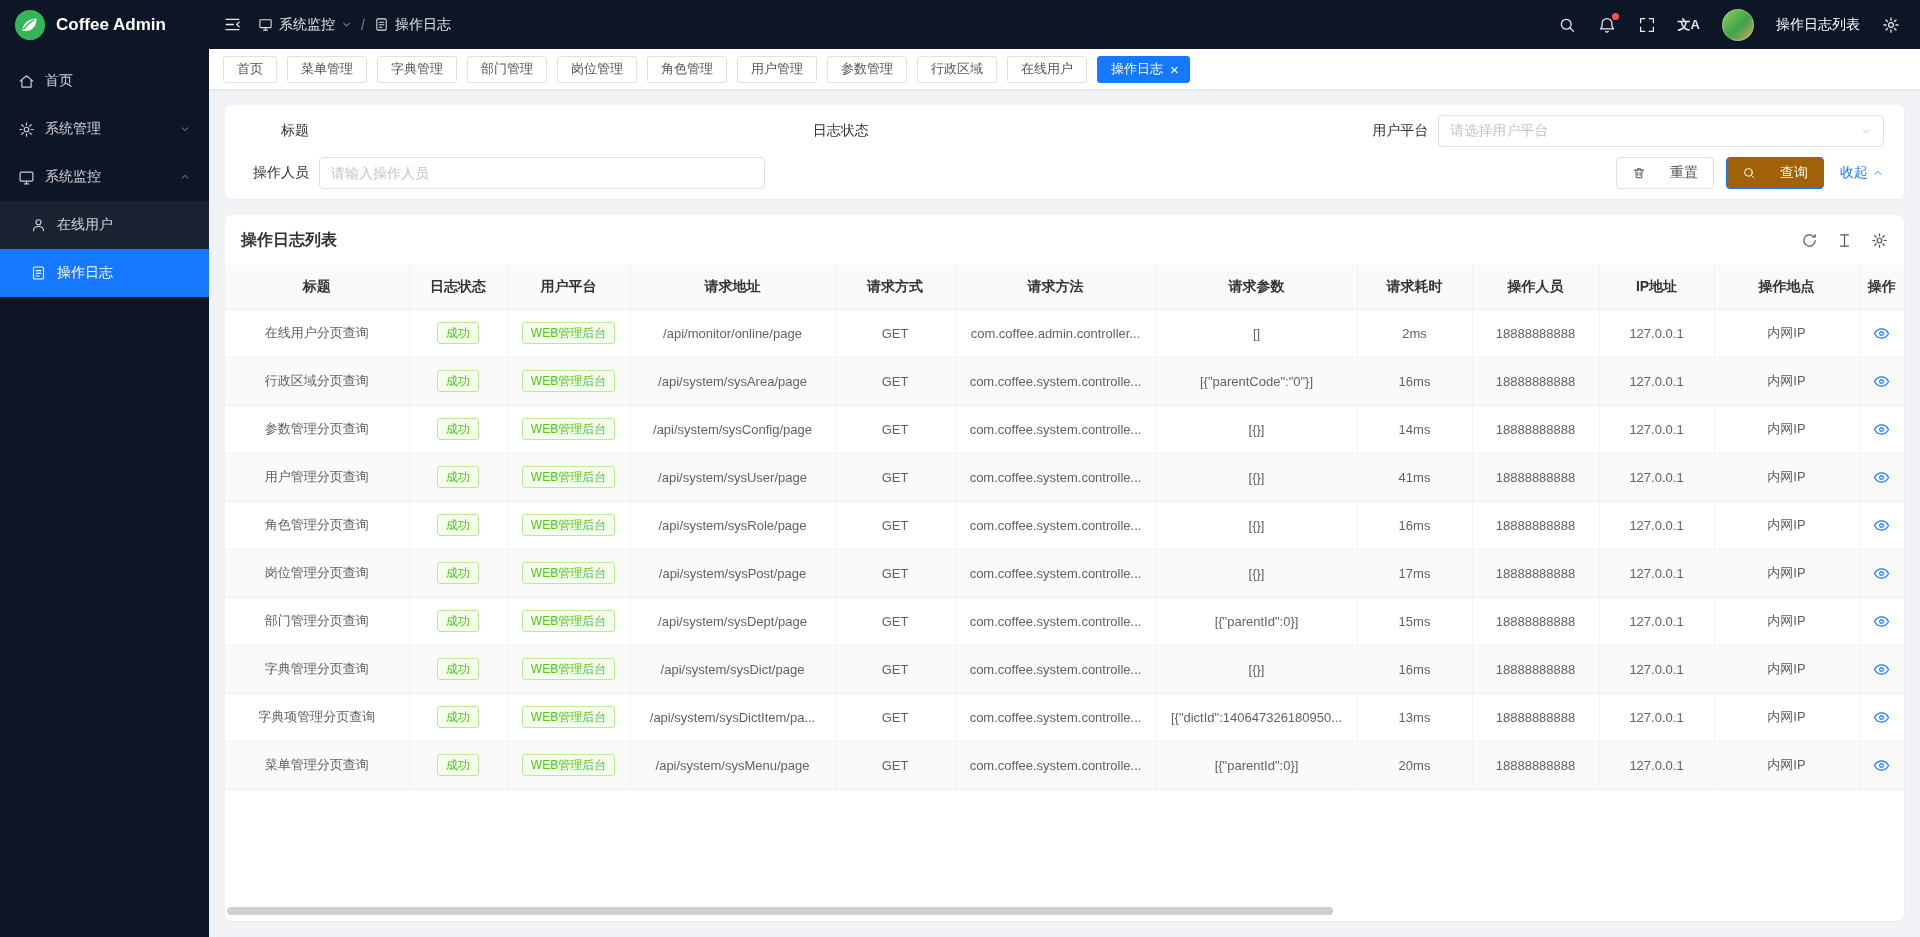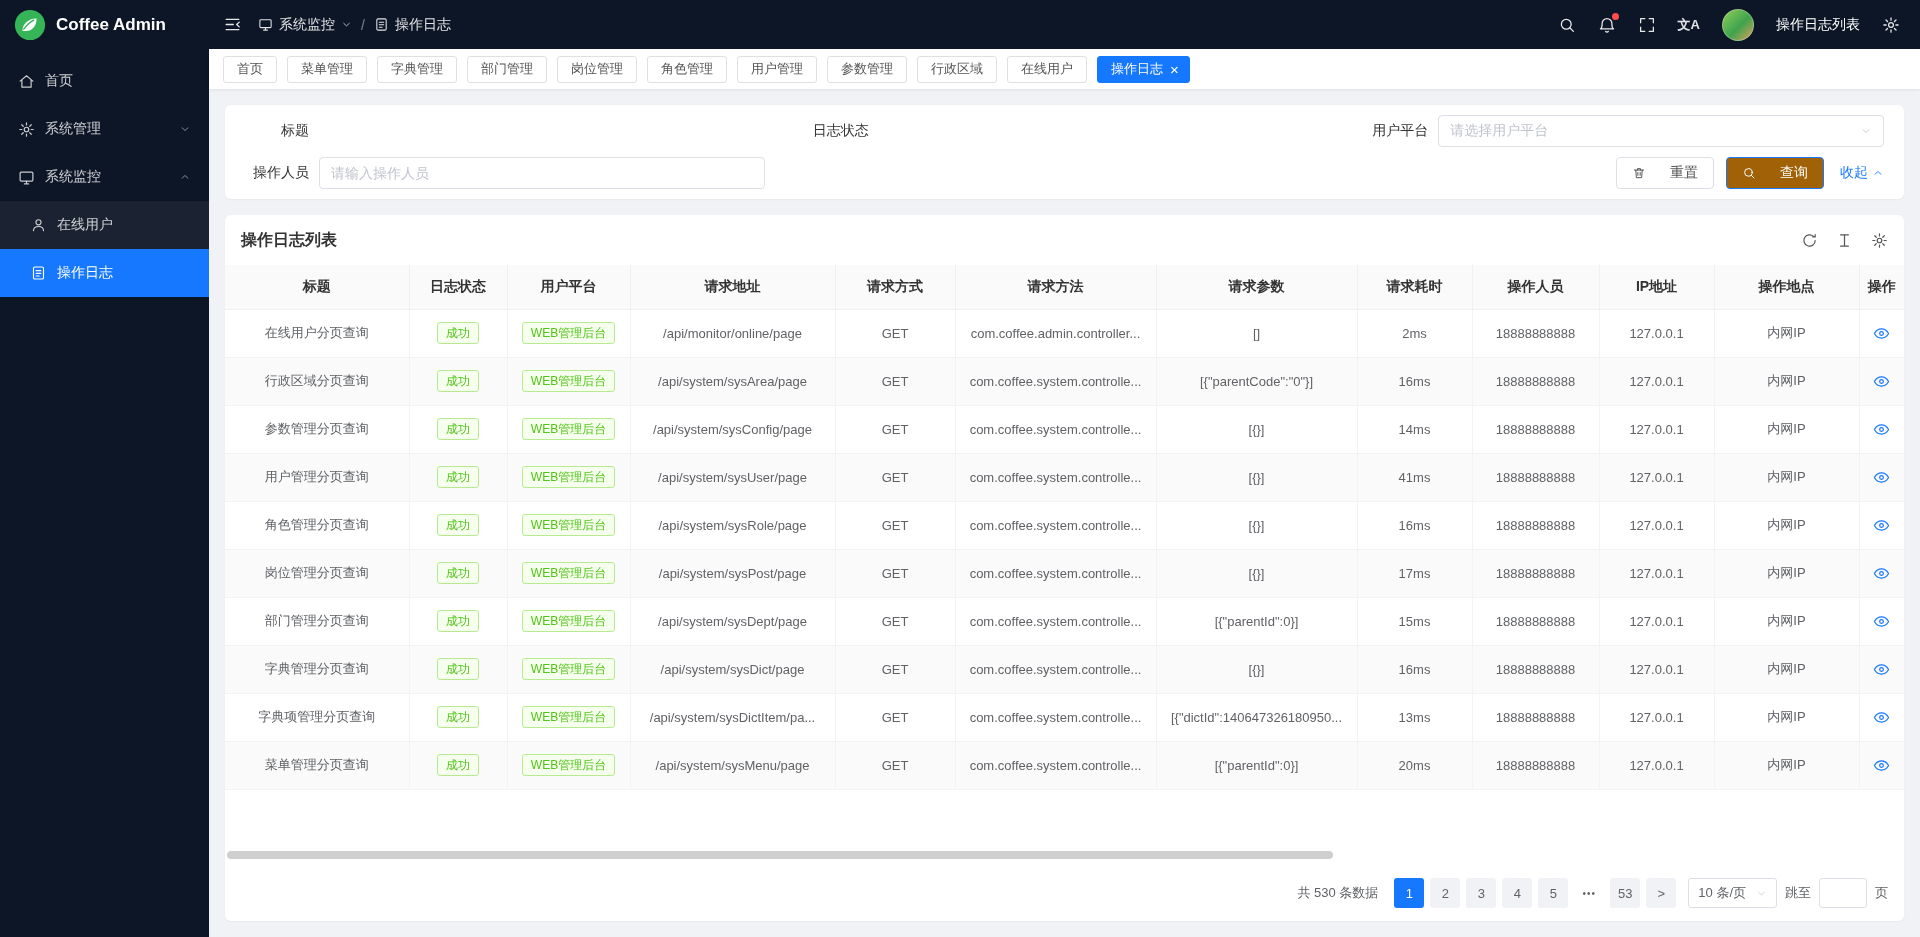--- a/index.html
+++ b/index.html
@@ -605,39 +605,17 @@
                       </svg>
                     </span></td>
                 </tr>
               </tbody>
           </table>
           <div class="hscroll">
             <div class="thumb"></div>
           </div>
         </div>
 
-        <div class="pager">
-          <span class="total">共 530 条数据</span>
-          <div class="pages">
-              <div class="page-item active">1</div>
-              <div class="page-item">2</div>
-              <div class="page-item">3</div>
-              <div class="page-item">4</div>
-              <div class="page-item">5</div>
-              <div class="page-item ellipsis">•••</div>
-              <div class="page-item">53</div>
-              <div class="page-item next">&gt;</div>
-            </div>
-          <div class="page-size">
-            <span>10 条/页</span>
-            <svg class="ic sel-chev" width="11" height="11">
-                <use href="#i-chevron-down"></use>
-              </svg>
-          </div>
-          <span>跳至</span>
-          <input class="jump-input" style="">
-          <span>页</span>
-        </div>
       </section>
 
     </div>
   </div>
 </div>
 
 </body></html>

